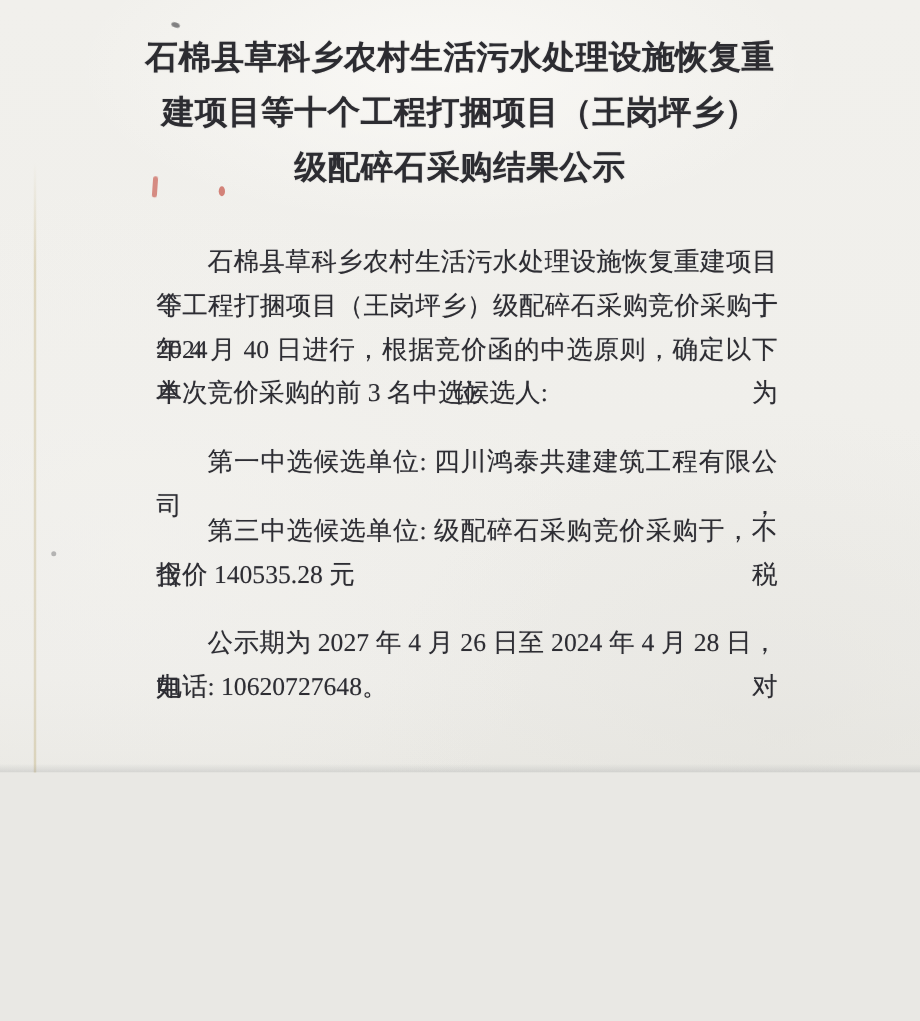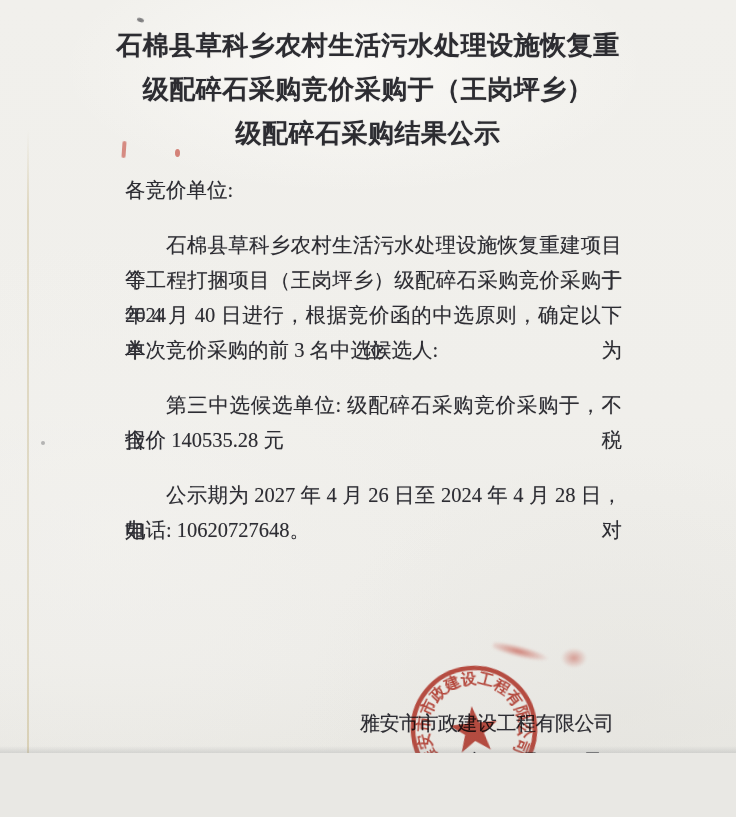--- a/index.html
+++ b/index.html
@@ -5,21 +5,21 @@
   * { margin: 0; padding: 0; box-sizing: border-box; }
   html, body { width: 736px; height: 817px; }
   body {
     font-family: "Liberation Serif", "DejaVu Serif", serif;
     overflow: hidden;
     background: #e9e8e4;
   }
   .page {
     position: relative;
     width: 736px;
-    height: 753px;
+    height: 618px;
     background:
       radial-gradient(ellipse 420px 180px at 48% 9%, rgba(250,249,246,0.9) 0%, rgba(250,249,246,0) 70%),
       radial-gradient(ellipse 500px 400px at 85% 95%, rgba(228,227,222,0.55) 0%, rgba(228,227,222,0) 65%),
       radial-gradient(ellipse 600px 500px at 15% 70%, rgba(244,243,240,0.5) 0%, rgba(244,243,240,0) 60%),
       linear-gradient(180deg, #f1f0ec 0%, #f0efeb 55%, #edecE8 88%, #e9e8e3 100%);
     overflow: hidden;
   }
   
   .crease {
     position: absolute;
@@ -144,30 +144,30 @@
 </style>
 </head>
 <body>
 
 <div class="page">
 
   <div class="crease"></div>
 
   <div class="title-block">
     <div>石棉县草科乡农村生活污水处理设施恢复重</div>
-    <div>级配碎石采购竞价采购于（王岗坪乡）</div>
+    <div>建项目等十个工程打捆项目（王岗坪乡）</div>
     <div>级配碎石采购结果公示</div>
   </div>
 
   <div class="body-block">
-    <div class="ln">各竞价单位:</div>
     <div class="ln ind j">石棉县草科乡农村生活污水处理设施恢复重建项目等十</div>
     <div class="ln j">个工程打捆项目（王岗坪乡）级配碎石采购竞价采购于 2024</div>
     <div class="ln j">年 4 月 40 日进行，根据竞价函的中选原则，确定以下单位为</div>
     <div class="ln">本次竞价采购的前 3 名中选候选人:</div>
+    <div class="ln ind j">第一中选候选单位: 四川鸿泰共建建筑工程有限公司，</div>
     <div class="ln ind j">第三中选候选单位: 级配碎石采购竞价采购于，不含税</div>
     <div class="ln">报价 140535.28 元</div>
     <div class="ln ind j">公示期为 2027 年 4 月 26 日至 2024 年 4 月 28 日，如对</div>
     <div class="ln">电话: 10620727648。</div>
   </div>
 
   <div class="sig-company">雅安市市政建设工程有限公司</div>
   <div class="sig-date">2024 年 4 月 26 日</div>
 
   <div class="seal">

